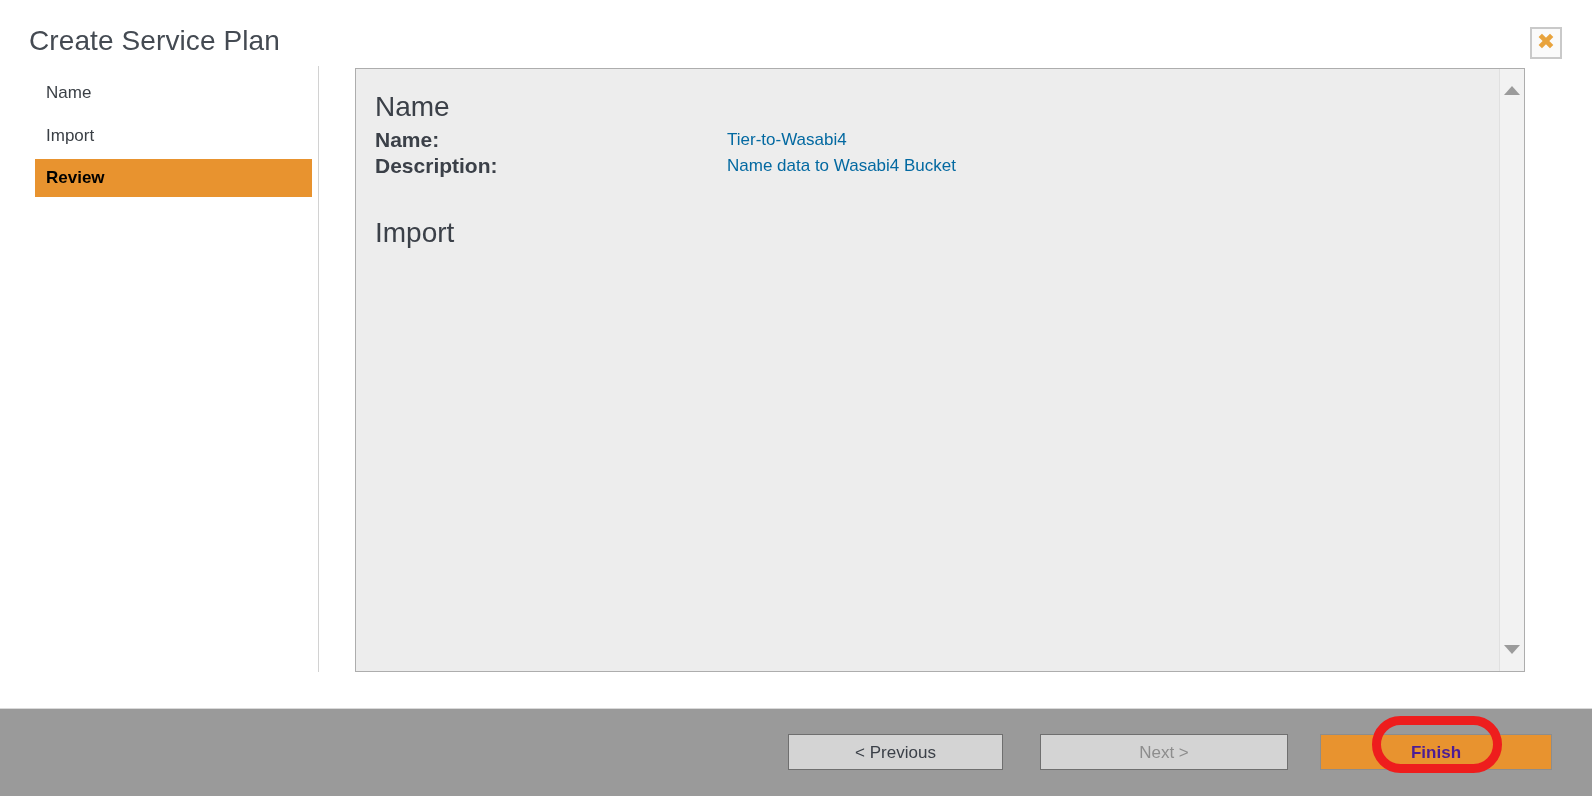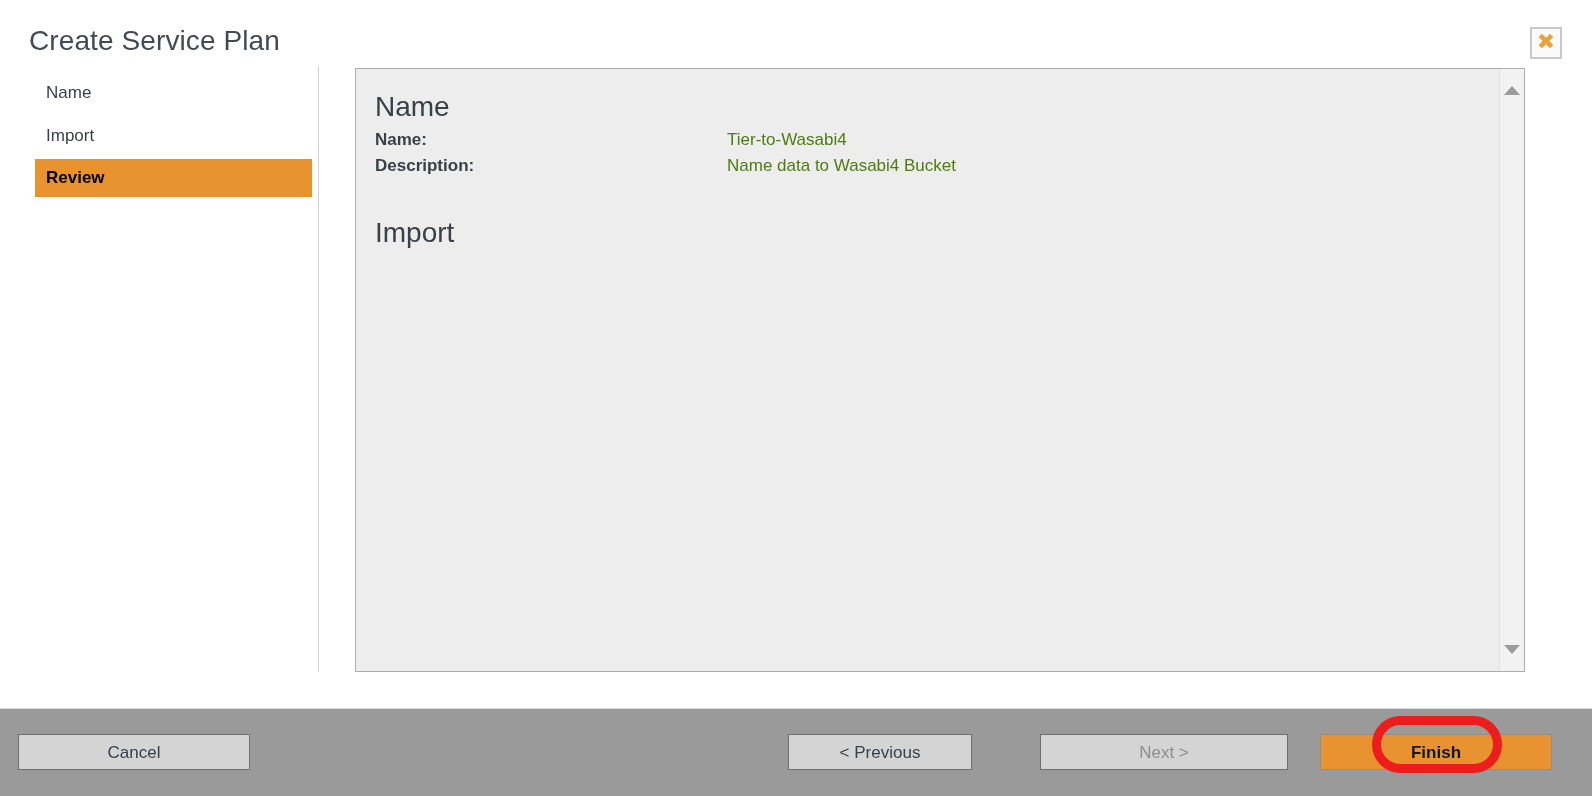--- a/index.html
+++ b/index.html
@@ -142,30 +142,30 @@
   }
 
   .field-row {
     position: relative;
     height: 26px;
     line-height: 26px;
   }
   .field-label {
     position: absolute;
     left: 0;
-    font-size: 17px;
+    font-size: 21px;
     font-weight: bold;
     color: #3b4048;
     white-space: nowrap;
   }
   .field-value {
     position: absolute;
     left: 352px;
     font-size: 17px;
-    color: #4d7c0f;
+    color: #0369a1;
     white-space: nowrap;
     text-align: right;
   }
 
   
   .scrollbar {
     position: absolute;
     right: 0;
     top: 0;
     width: 25px;
@@ -216,26 +216,26 @@
     font-size: 17px;
     color: #3b4048;
     cursor: pointer;
     display: flex;
     align-items: center;
     justify-content: center;
     padding: 0;
     line-height: 1;
   }
   .btn-cancel   { left: 18px;   width: 232px; }
-  .btn-previous { left: 788px;  width: 184px; }
+  .btn-previous { left: 788px;  width: 215px; }
   .btn-next     { left: 1040px; width: 248px; color: #8d8d8d; cursor: default; }
   .btn-finish   {
     left: 1320px; width: 232px;
     background: #e8932f;
-    color: #0f172a;
+    color: #4c1d95;
     font-weight: bold;
     border: 1px solid #8d8d8d;
   }
 
   
   .annotation-ring {
     position: absolute;
     left: 1372px;
     top: 716px;
     width: 130px;
@@ -289,21 +289,20 @@
       <div class="section-heading second">Import</div>
     </div>
 
     <div class="scrollbar">
       <div class="sb-arrow up"></div>
       <div class="sb-arrow down"></div>
     </div>
   </div>
 
   <div class="footer">
-    <button class="btn btn-cancel">Cancel</button>
     <button class="btn btn-previous">&lt; Previous</button>
     <button class="btn btn-next" disabled="">Next &gt;</button>
     <button class="btn btn-finish">Finish</button>
   </div>
 
   <div class="annotation-ring"></div>
 
 </div>
 
 </body></html>

